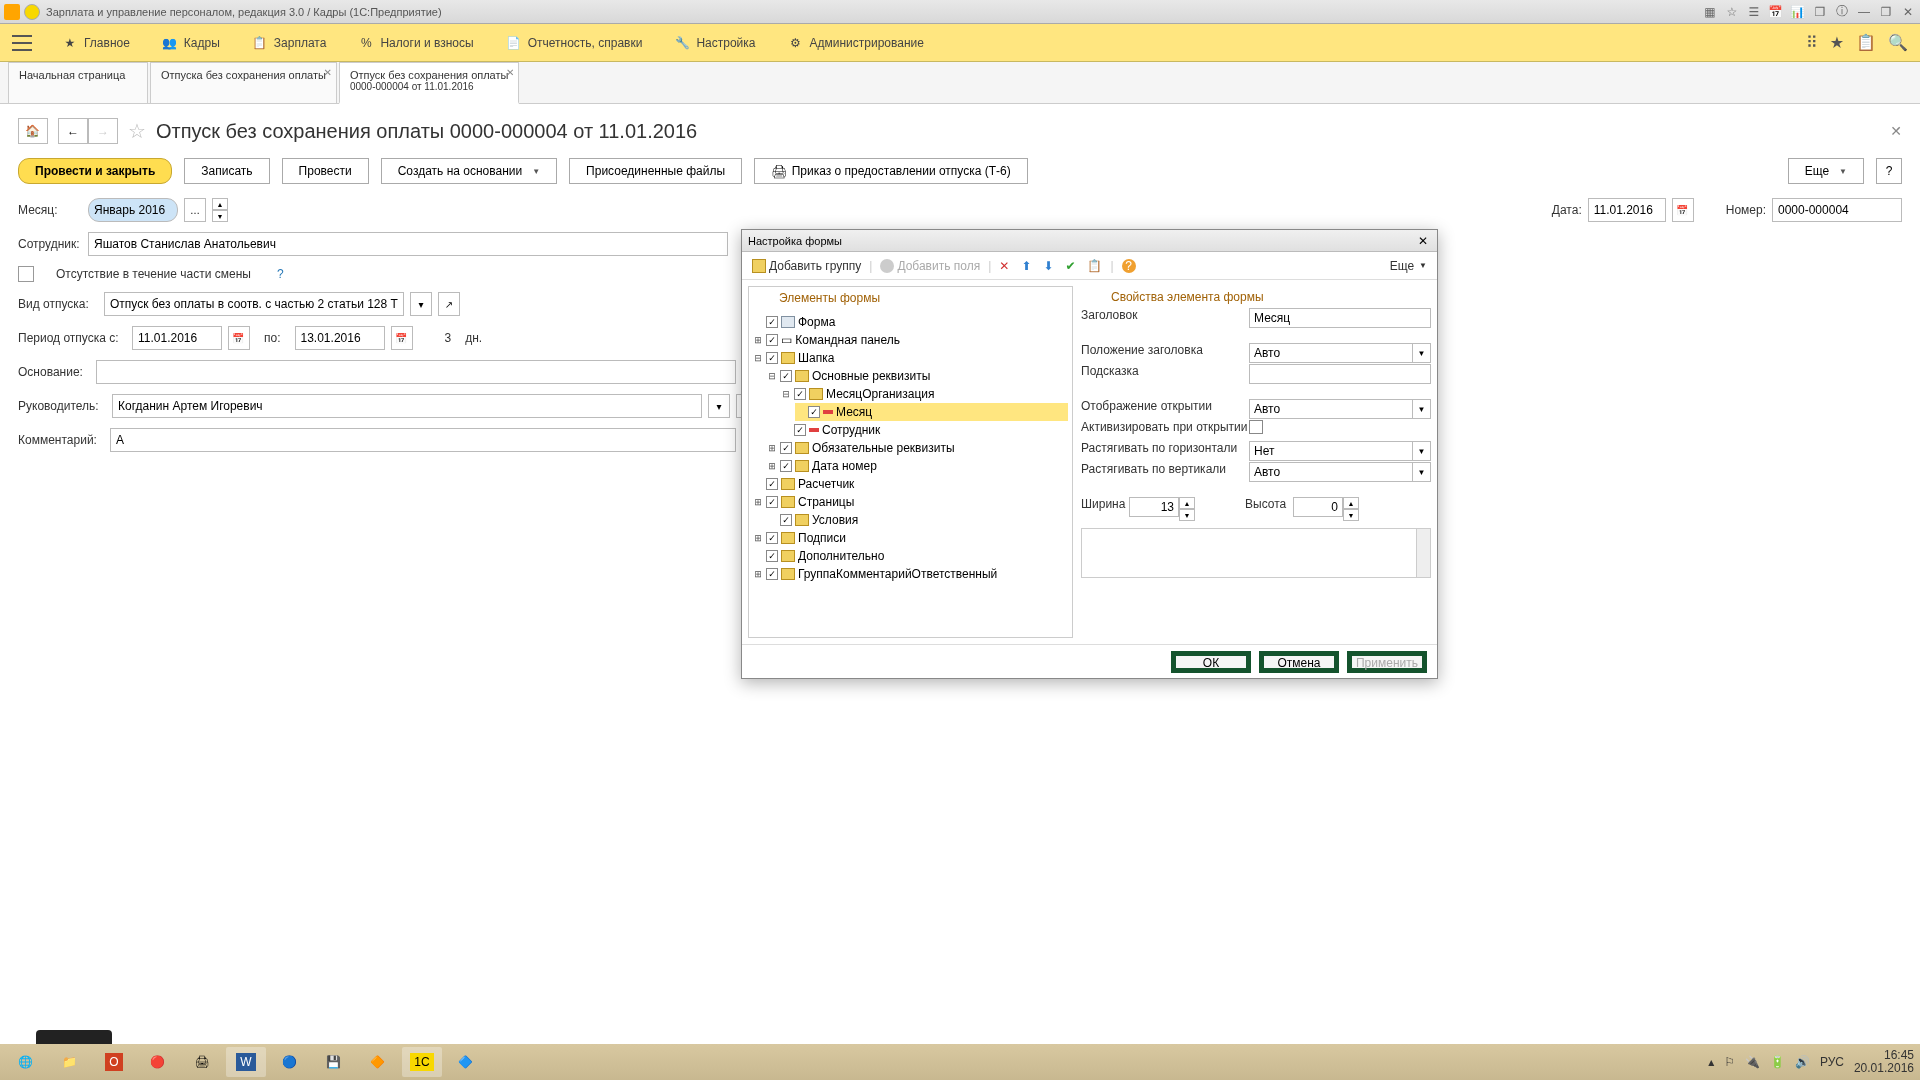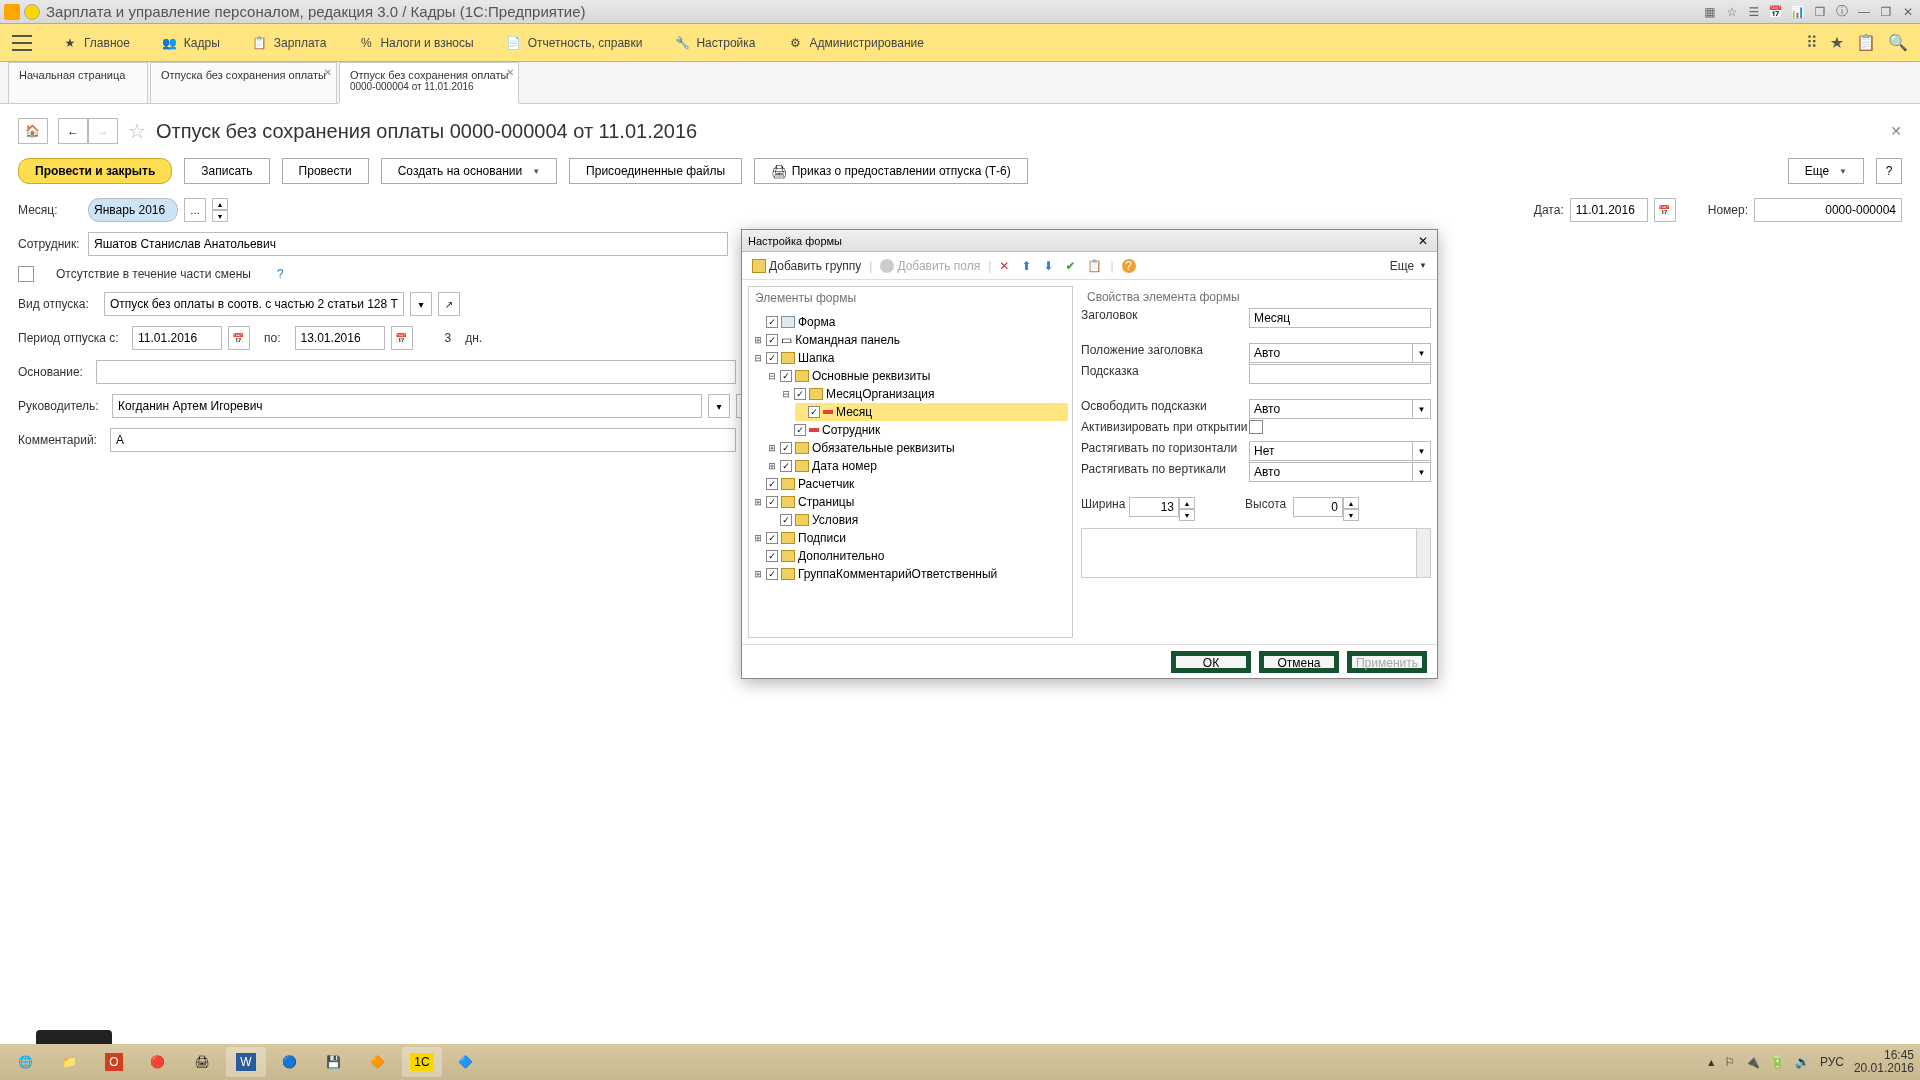--- a/index.html
+++ b/index.html
@@ -2,21 +2,21 @@
 <html><head>
 <meta charset="utf-8">
 <style>
 * { box-sizing: border-box; margin: 0; padding: 0; font-family: Arial, sans-serif; font-size: 12px; }
 body { background: #c8a878; width: 1920px; height: 1080px; overflow: hidden; position: relative; }
 
 
 .titlebar { height: 24px; background: linear-gradient(#e8e8e8, #d8d8d8); display: flex; align-items: center; padding: 0 4px; border-bottom: 1px solid #aaa; }
 .titlebar .app-icon { width: 16px; height: 16px; background: #ffa500; border-radius: 2px; margin-right: 4px; }
 .titlebar .yellow-icon { width: 16px; height: 16px; background: #f8d800; border-radius: 8px; border: 1px solid #aaa; margin-right: 6px; }
-.titlebar .title-text { color: #555; font-size: 15px; flex: 1; }
+.titlebar .title-text { color: #555; font-size: 11px; flex: 1; }
 .titlebar .title-controls { display: flex; gap: 6px; }
 .titlebar .tc-item { width: 16px; height: 16px; display: flex; align-items: center; justify-content: center; color: #666; cursor: pointer; }
 
 
 .mainmenu { height: 38px; background: #ffe680; display: flex; align-items: center; padding: 0 12px; border-bottom: 1px solid #c8b860; }
 .mainmenu .burger { width: 20px; height: 16px; display: flex; flex-direction: column; justify-content: space-between; margin-right: 14px; cursor: pointer; }
 .mainmenu .burger span { height: 2px; background: #555; }
 .mainmenu .menu-item { display: flex; align-items: center; gap: 6px; padding: 0 16px; color: #444; cursor: pointer; }
 .mainmenu .menu-item .mi-icon { width: 16px; height: 16px; display: flex; align-items: center; justify-content: center; }
 .mainmenu .right-tools { margin-left: auto; display: flex; gap: 12px; color: #555; }
@@ -63,21 +63,21 @@
 .dialog { position: absolute; top: 229px; left: 741px; width: 697px; height: 450px; background: #fff; border: 1px solid #888; box-shadow: 0 4px 16px rgba(0,0,0,.3); z-index: 100; display: flex; flex-direction: column; }
 .dialog .d-title { height: 22px; background: linear-gradient(#f0f0f0, #e0e0e0); display: flex; align-items: center; padding: 0 6px; border-bottom: 1px solid #bbb; }
 .dialog .d-title span { font-size: 11px; flex: 1; }
 .dialog .d-title .d-close { cursor: pointer; width: 16px; height: 16px; display: flex; align-items: center; justify-content: center; }
 .dialog .d-toolbar { height: 28px; display: flex; align-items: center; gap: 4px; padding: 0 6px; border-bottom: 1px solid #ddd; }
 .dialog .d-tbtn { display: flex; align-items: center; gap: 3px; padding: 2px 4px; cursor: pointer; color: #333; }
 .dialog .d-tbtn.disabled { color: #aaa; }
 .dialog .d-tbtn .ti { width: 14px; height: 14px; }
 .dialog .d-body { flex: 1; display: flex; gap: 8px; padding: 6px; overflow: hidden; }
 .dialog .d-tree-panel { flex: 1; border: 1px solid #ccc; display: flex; flex-direction: column; }
-.dialog .panel-title { padding: 4px 6px; color: #737373; }
+.dialog .panel-title { padding: 4px 6px; color: #a16207; margin-left: 24px; }
 .dialog .tree { flex: 1; overflow: auto; padding: 4px; }
 .tree-item { display: flex; align-items: center; gap: 3px; height: 18px; cursor: pointer; }
 .tree-item .exp { width: 10px; font-size: 9px; color: #555; text-align: center; }
 .tree-item .cb { width: 12px; height: 12px; border: 1px solid #888; background: #fff; display: flex; align-items: center; justify-content: center; font-size: 9px; }
 .tree-item .cb.checked::after { content: "✓"; }
 .tree-item .fold { width: 14px; height: 12px; background: #f0d060; border: 1px solid #b89020; }
 .tree-item .field-ic { width: 10px; height: 4px; background: #e04040; }
 .tree-item.selected { background: #ffe680; }
 .l1 { margin-left: 14px; } .l2 { margin-left: 28px; } .l3 { margin-left: 42px; }
 
@@ -213,21 +213,21 @@
     <div class="fbtn-small">…</div>
     <div class="spin-group">
         <div class="s">▲</div>
         <div class="s">▼</div>
       </div>
     <div style="flex:1"></div>
     <span class="flabel">Дата:</span>
     <input class="finput" style="width: 78px;" value="11.01.2016">
     <div class="fbtn-small">📅</div>
     <span class="flabel" style="margin-left:10px;padding-left:16px;">Номер:</span>
-    <input class="finput" style="width: 148px; text-align: right;" value="0000-000004">
+    <input class="finput" style="width: 130px;" value="0000-000004">
   </div>
 
   <div class="frow">
     <span class="flabel" style="width:64px;">Сотрудник:</span>
     <input class="finput" style="width: 640px;" value="Яшатов Станислав Анатольевич">
   </div>
 
   <div class="frow">
     <div class="checkbox"></div>
     <span class="flabel" style="margin-left:16px;">Отсутствие в течение части смены</span>
@@ -421,21 +421,21 @@
             <div class="pv">Авто</div>
             <div class="dd">▼</div>
           </div>
       </div>
       <div class="prop-row">
         <div class="prop-label">Подсказка</div>
         <input class="prop-input" value="" style="">
       </div>
       <div style="height:14px;"></div>
       <div class="prop-row">
-        <div class="prop-label">Освободить подсказки</div>
+        <div class="prop-label">Отображение открытии</div>
         <div class="prop-select">
             <div class="pv">Авто</div>
             <div class="dd">▼</div>
           </div>
       </div>
       <div class="prop-row">
         <div class="prop-label">Активизировать при открытии</div>
         <div class="prop-small-cb"></div>
       </div>
       <div class="prop-row">

